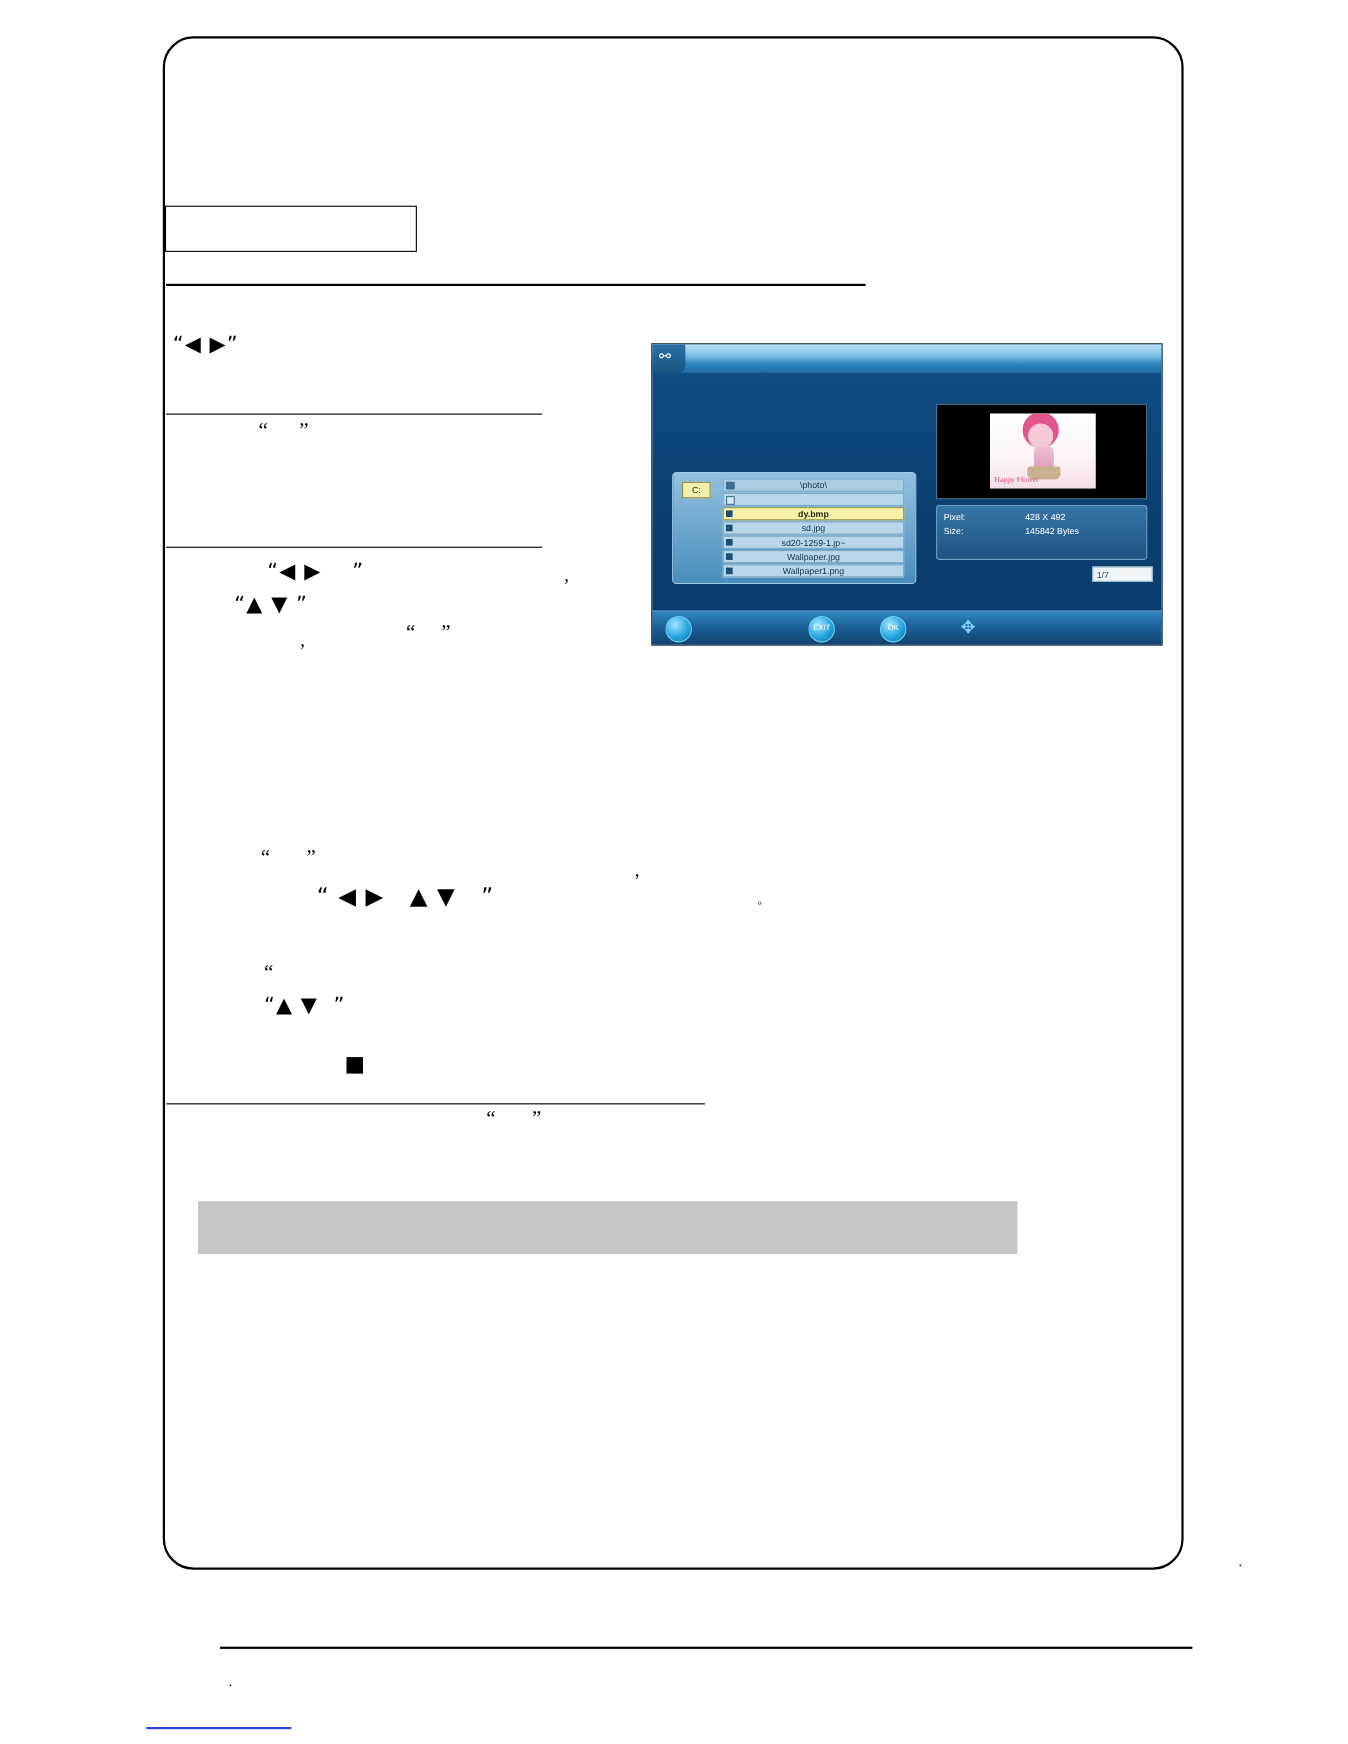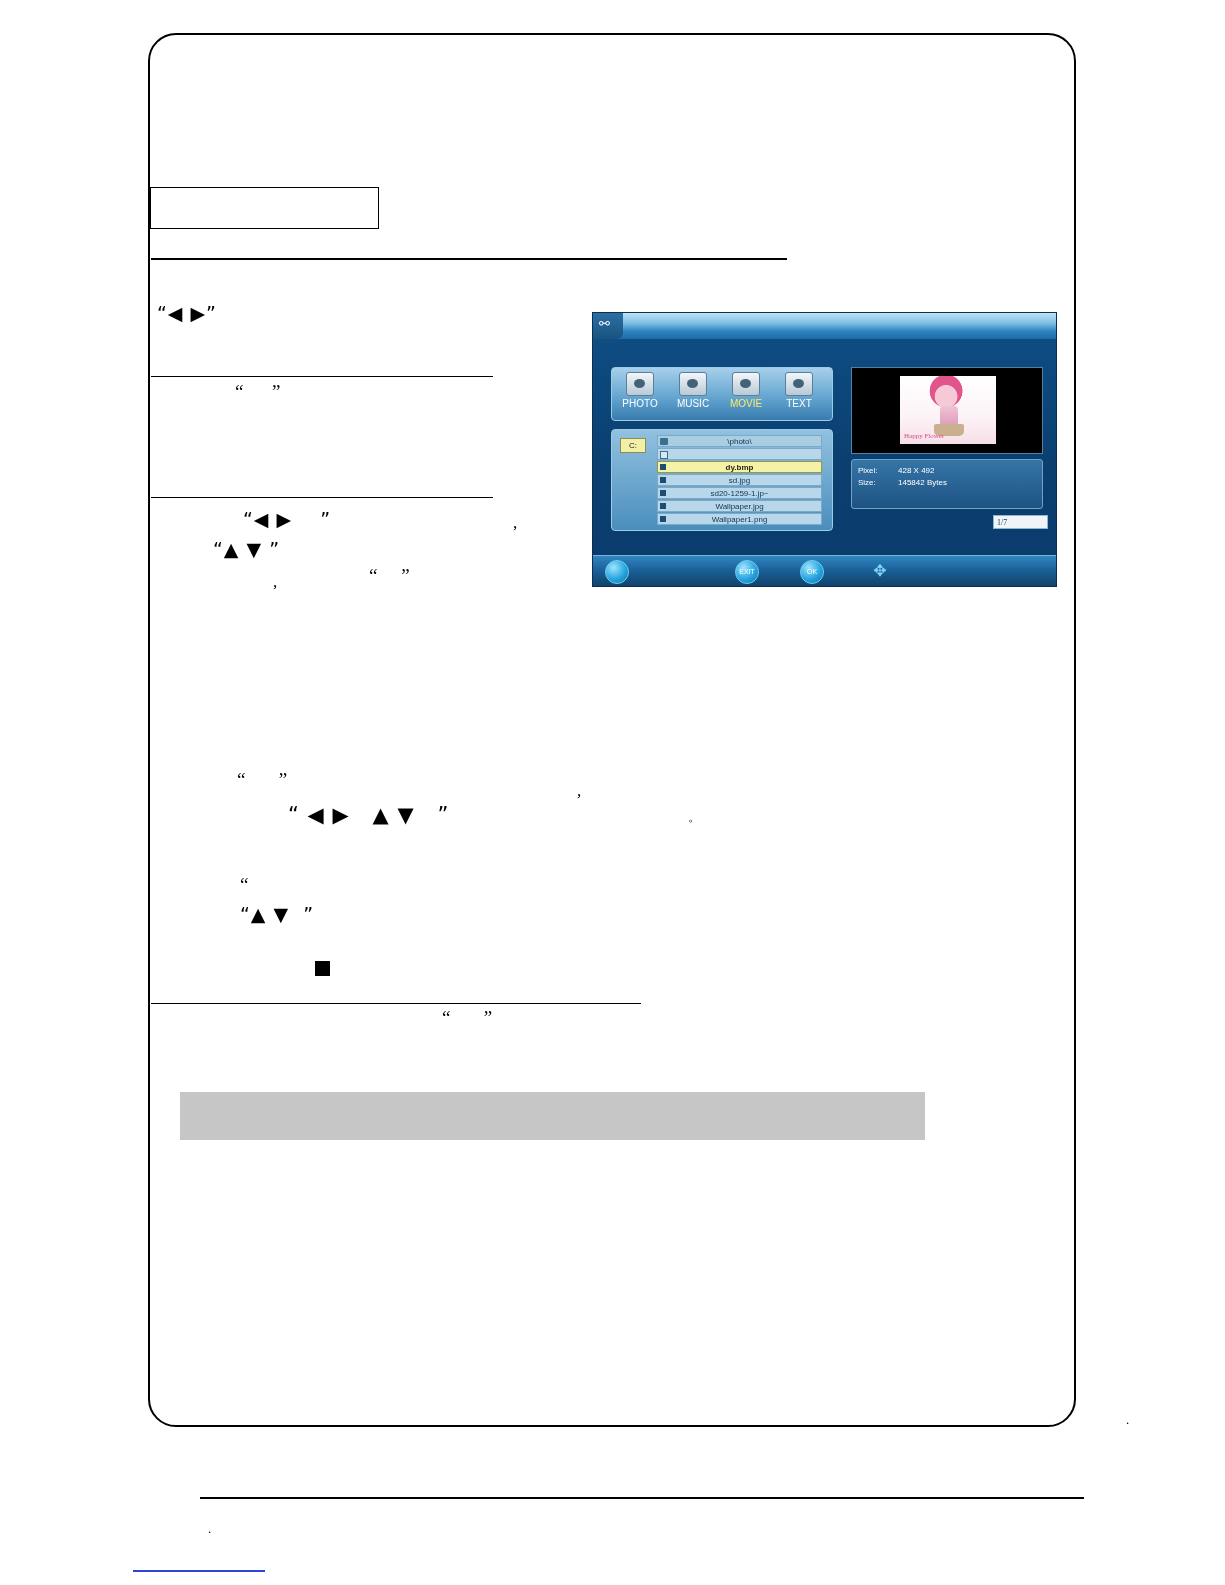--- a/index.html
+++ b/index.html
@@ -320,35 +320,35 @@
     border-radius: 3px;
   }
   .info-line {
     position: absolute;
     font-size: 8px;
     color: #ffffff;
     font-family: "Liberation Sans", sans-serif;
     white-space: pre;
   }
   .info-key { left: 6px; text-align: right; }
-  .info-val { left: 46px; }
+  .info-val { left: 80px; }
 
   
   .page-counter {
     position: absolute;
     left: 400px; top: 176px;
     width: 55px; height: 14px;
     background: #eef4f8;
     border: 1px solid #8fb6cf;
     font-size: 8px;
     color: #153b59;
     line-height: 14px;
     padding-left: 3px;
     box-sizing: border-box;
-    font-family: Liberation Serif, serif;
+    font-family: Liberation Sans, sans-serif;
   }
 
   
   .dev-bottombar {
     position: absolute;
     left: 0; bottom: 0;
     width: 100%;
     height: 30px;
     background: linear-gradient(180deg, #2f86c1 0%, #1a5e95 50%, #10436c 100%);
     border-top: 1px solid #79b4d8;
@@ -419,38 +419,20 @@
 
 <div class="device">
 
   <div class="dev-topbar">
     <div class="dev-topbar-left"></div>
     <div class="usb-glyph">⚯</div>
   </div>
 
   <div class="dev-body">
 
-    <div class="menu-panel">
-      <div class="menu-item" style="left:2px;">
-        <span class="mi-icon"></span>
-        <span class="mi-label">PHOTO</span>
-      </div>
-      <div class="menu-item" style="left:55px;">
-        <span class="mi-icon"></span>
-        <span class="mi-label">MUSIC</span>
-      </div>
-      <div class="menu-item selected" style="left:108px;">
-        <span class="mi-icon"></span>
-        <span class="mi-label">MOVIE</span>
-      </div>
-      <div class="menu-item" style="left:161px;">
-        <span class="mi-icon"></span>
-        <span class="mi-label">TEXT</span>
-      </div>
-    </div>
 
     <div class="file-panel">
       <div class="drive-badge">C:</div>
       <div class="file-list">
         <div class="file-row header">
           <span class="f-bullet"></span>
           <span class="f-name">\photo\</span>
         </div>
         <div class="file-row up">
           <span class="f-bullet"></span>

